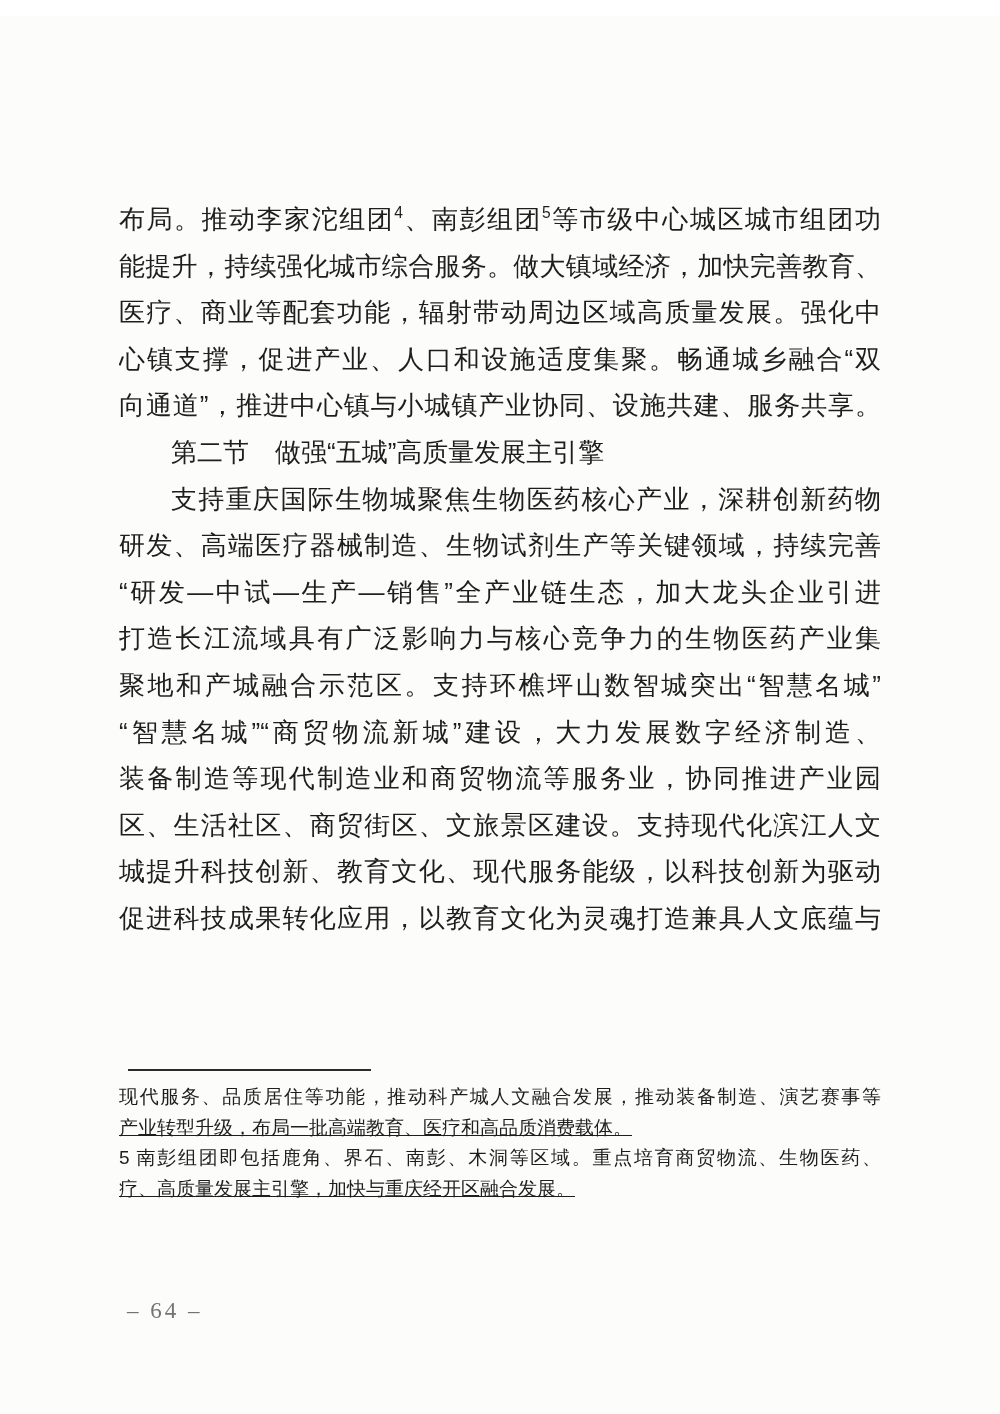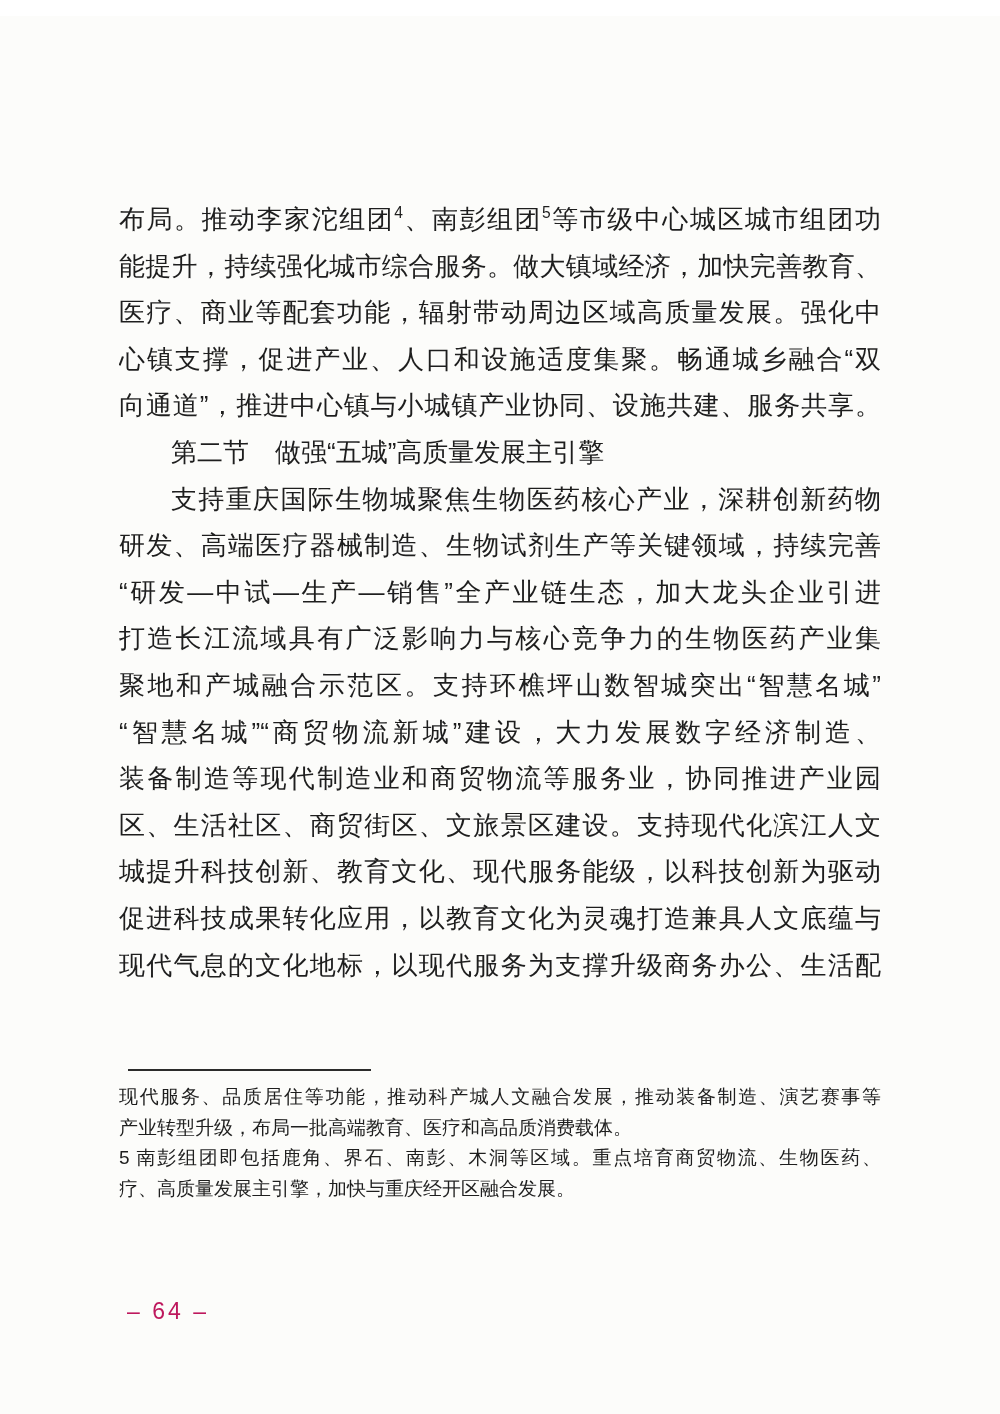--- a/index.html
+++ b/index.html
@@ -48,27 +48,28 @@
     line-height:30.7px;
     height:30.7px;
     white-space:nowrap;
     text-align:justify;
     text-align-last:justify;
     overflow:hidden;
   }
   .fline.end{
     text-align:right;
     text-align-last:left;
+    text-decoration:underline;
   }
   .page-number{
     position:absolute;left:127px;top:1282px;
-    font-family:Liberation Sans, sans-serif;
+    font-family:Liberation Serif, serif;
     font-size:23px;
     letter-spacing:3px;
-    color:#be185d;
+    color:#737373;
   }
 </style>
 </head>
 <body>
 
 <div class="page">
 
   <div class="body-text">
 
     <div class="bline"><span>布局。推动李家沱组团</span><span class="sup">4</span><span>、南彭组团</span><span class="sup">5</span><span>等市级中心城区城市组团功</span></div>
@@ -83,21 +84,20 @@
     <div class="bline indent">支持重庆国际生物城聚焦生物医药核心产业，深耕创新药物</div>
     <div class="bline">研发、高端医疗器械制造、生物试剂生产等关键领域，持续完善</div>
     <div class="bline">“研发—中试—生产—销售”全产业链生态，加大龙头企业引进</div>
     <div class="bline">打造长江流域具有广泛影响力与核心竞争力的生物医药产业集</div>
     <div class="bline">聚地和产城融合示范区。支持环樵坪山数智城突出“智慧名城”</div>
     <div class="bline">“智慧名城”“商贸物流新城”建设，大力发展数字经济制造、</div>
     <div class="bline">装备制造等现代制造业和商贸物流等服务业，协同推进产业园</div>
     <div class="bline">区、生活社区、商贸街区、文旅景区建设。支持现代化滨江人文</div>
     <div class="bline">城提升科技创新、教育文化、现代服务能级，以科技创新为驱动</div>
     <div class="bline">促进科技成果转化应用，以教育文化为灵魂打造兼具人文底蕴与</div>
-    <div class="bline">现代气息的文化地标，以现代服务为支撑升级商务办公、生活配</div>
 
   </div>
 
   <div class="fn-rule"></div>
 
   <div class="footnotes">
     <div class="fline">现代服务、品质居住等功能，推动科产城人文融合发展，推动装备制造、演艺赛事等</div>
     <div class="fline end">产业转型升级，布局一批高端教育、医疗和高品质消费载体。</div>
     <div class="fline">5 南彭组团即包括鹿角、界石、南彭、木洞等区域。重点培育商贸物流、生物医药、</div>
     <div class="fline end">疗、高质量发展主引擎，加快与重庆经开区融合发展。</div>

